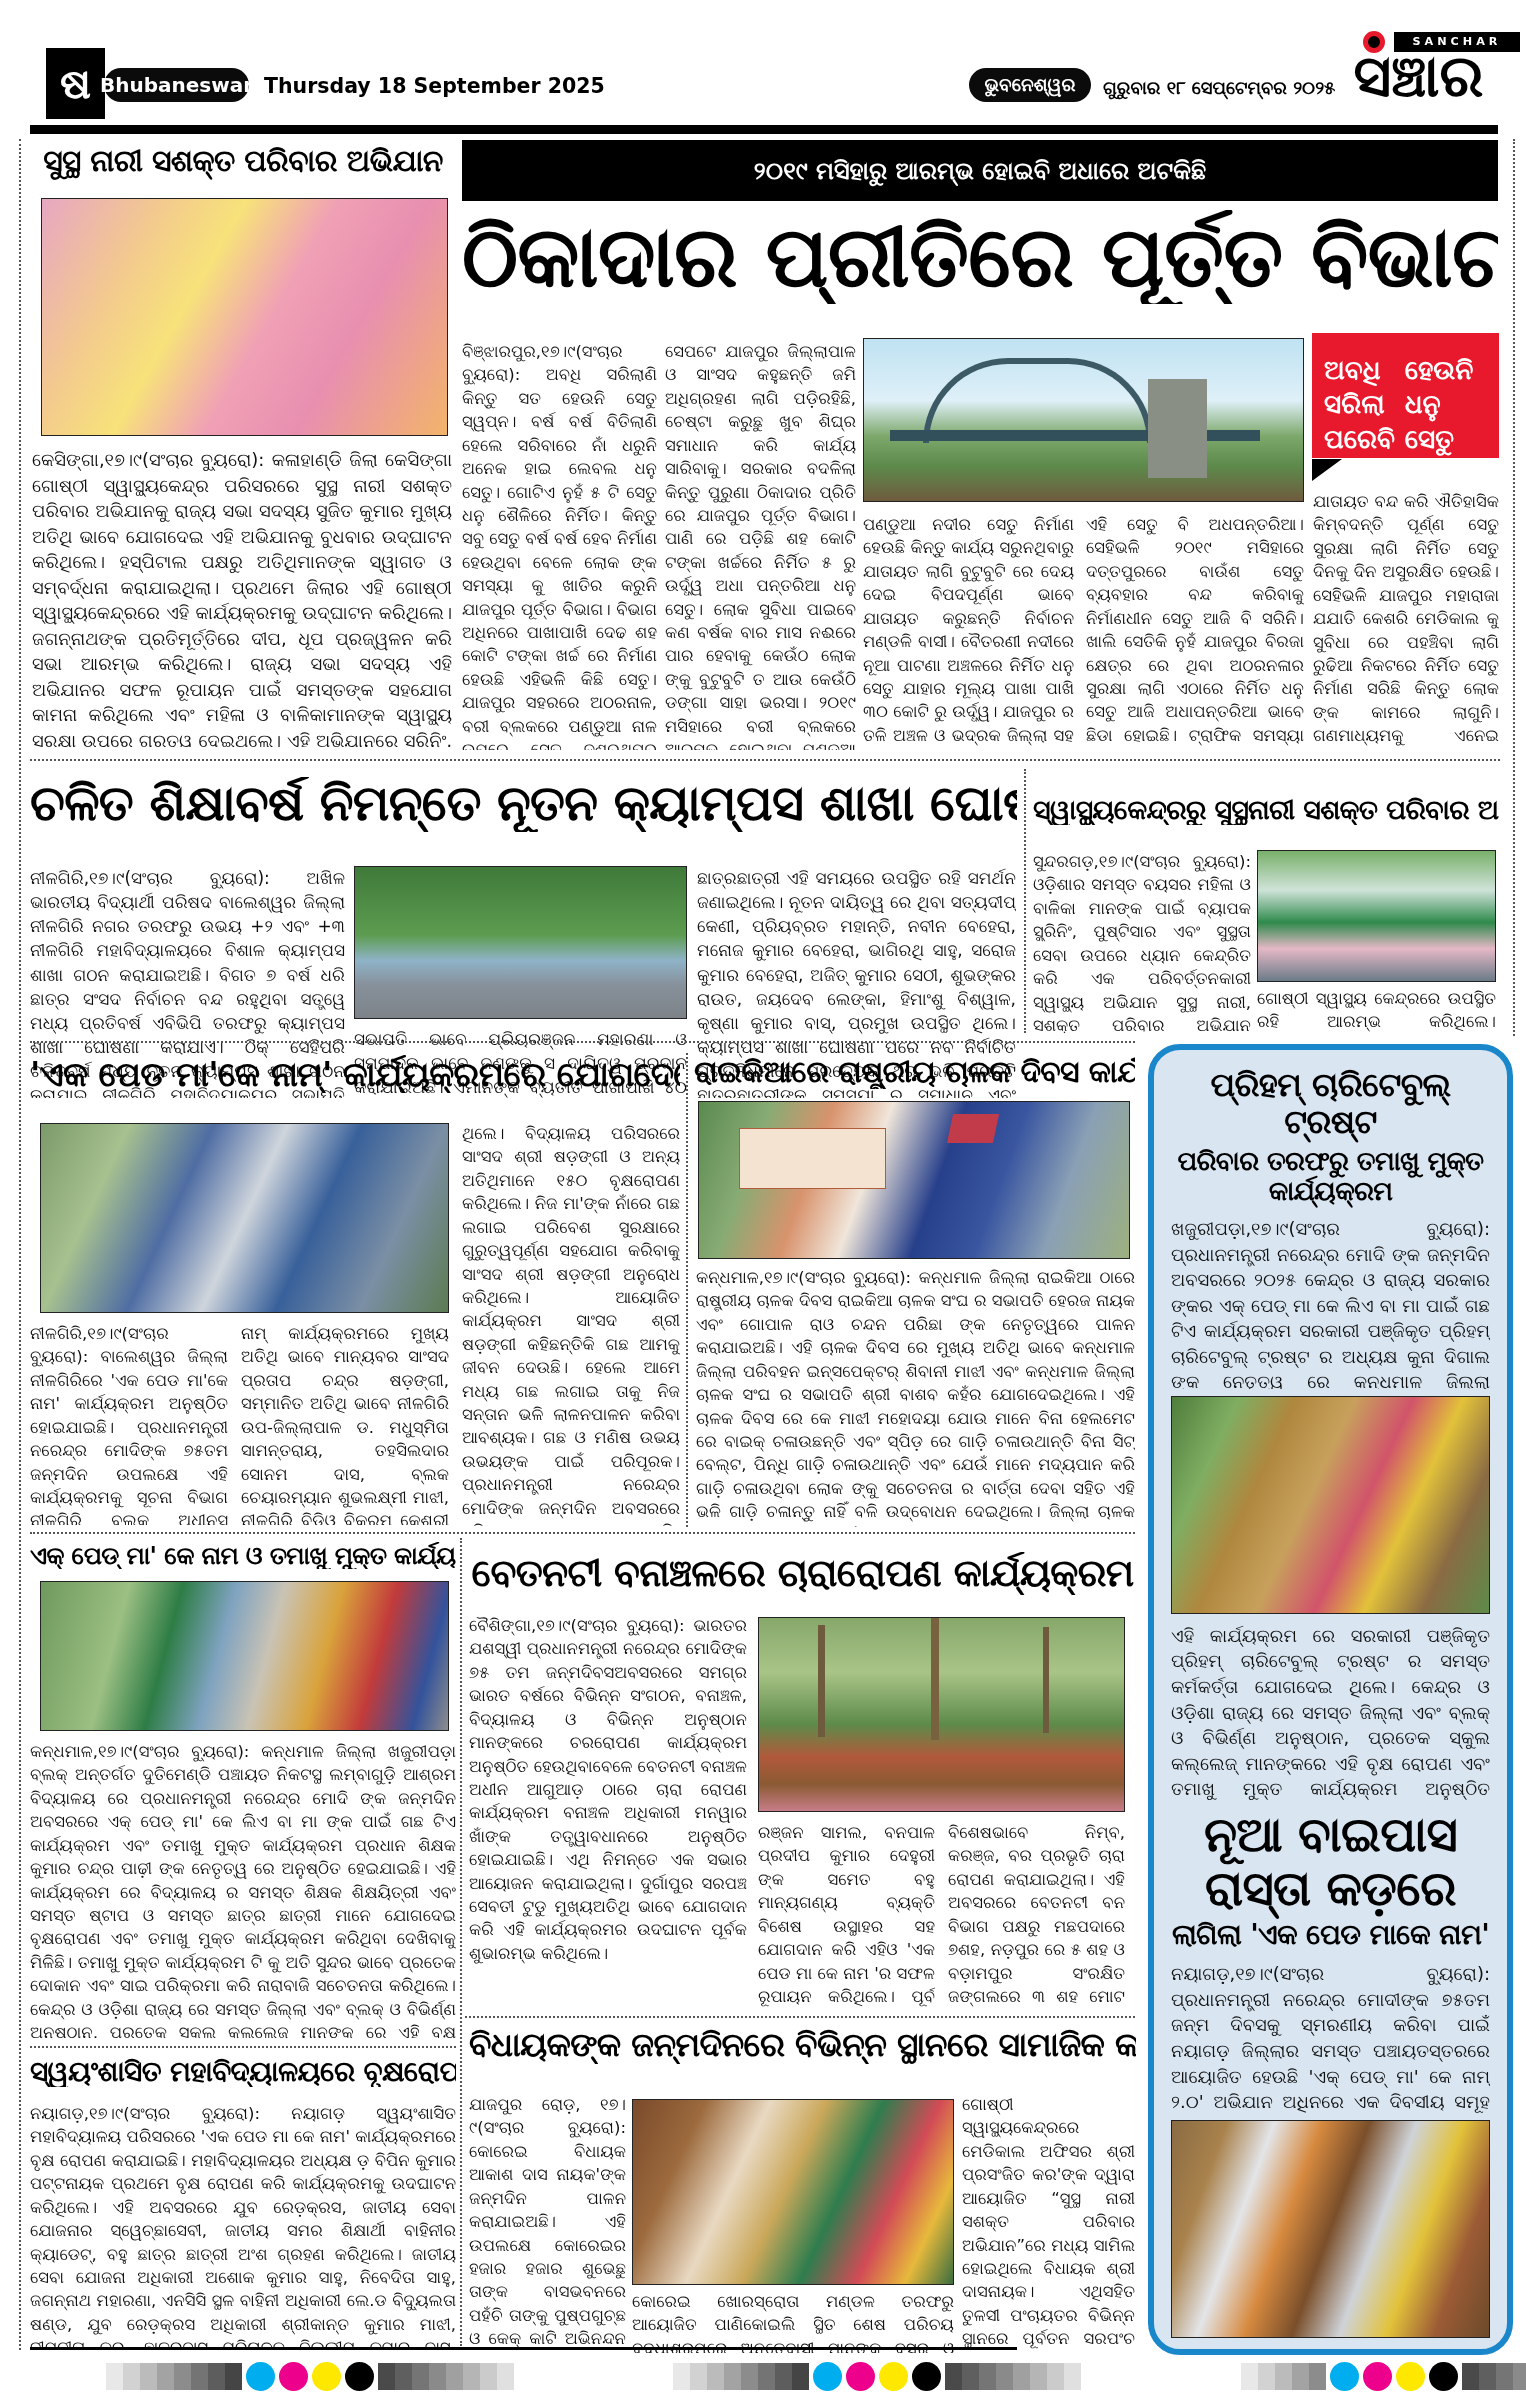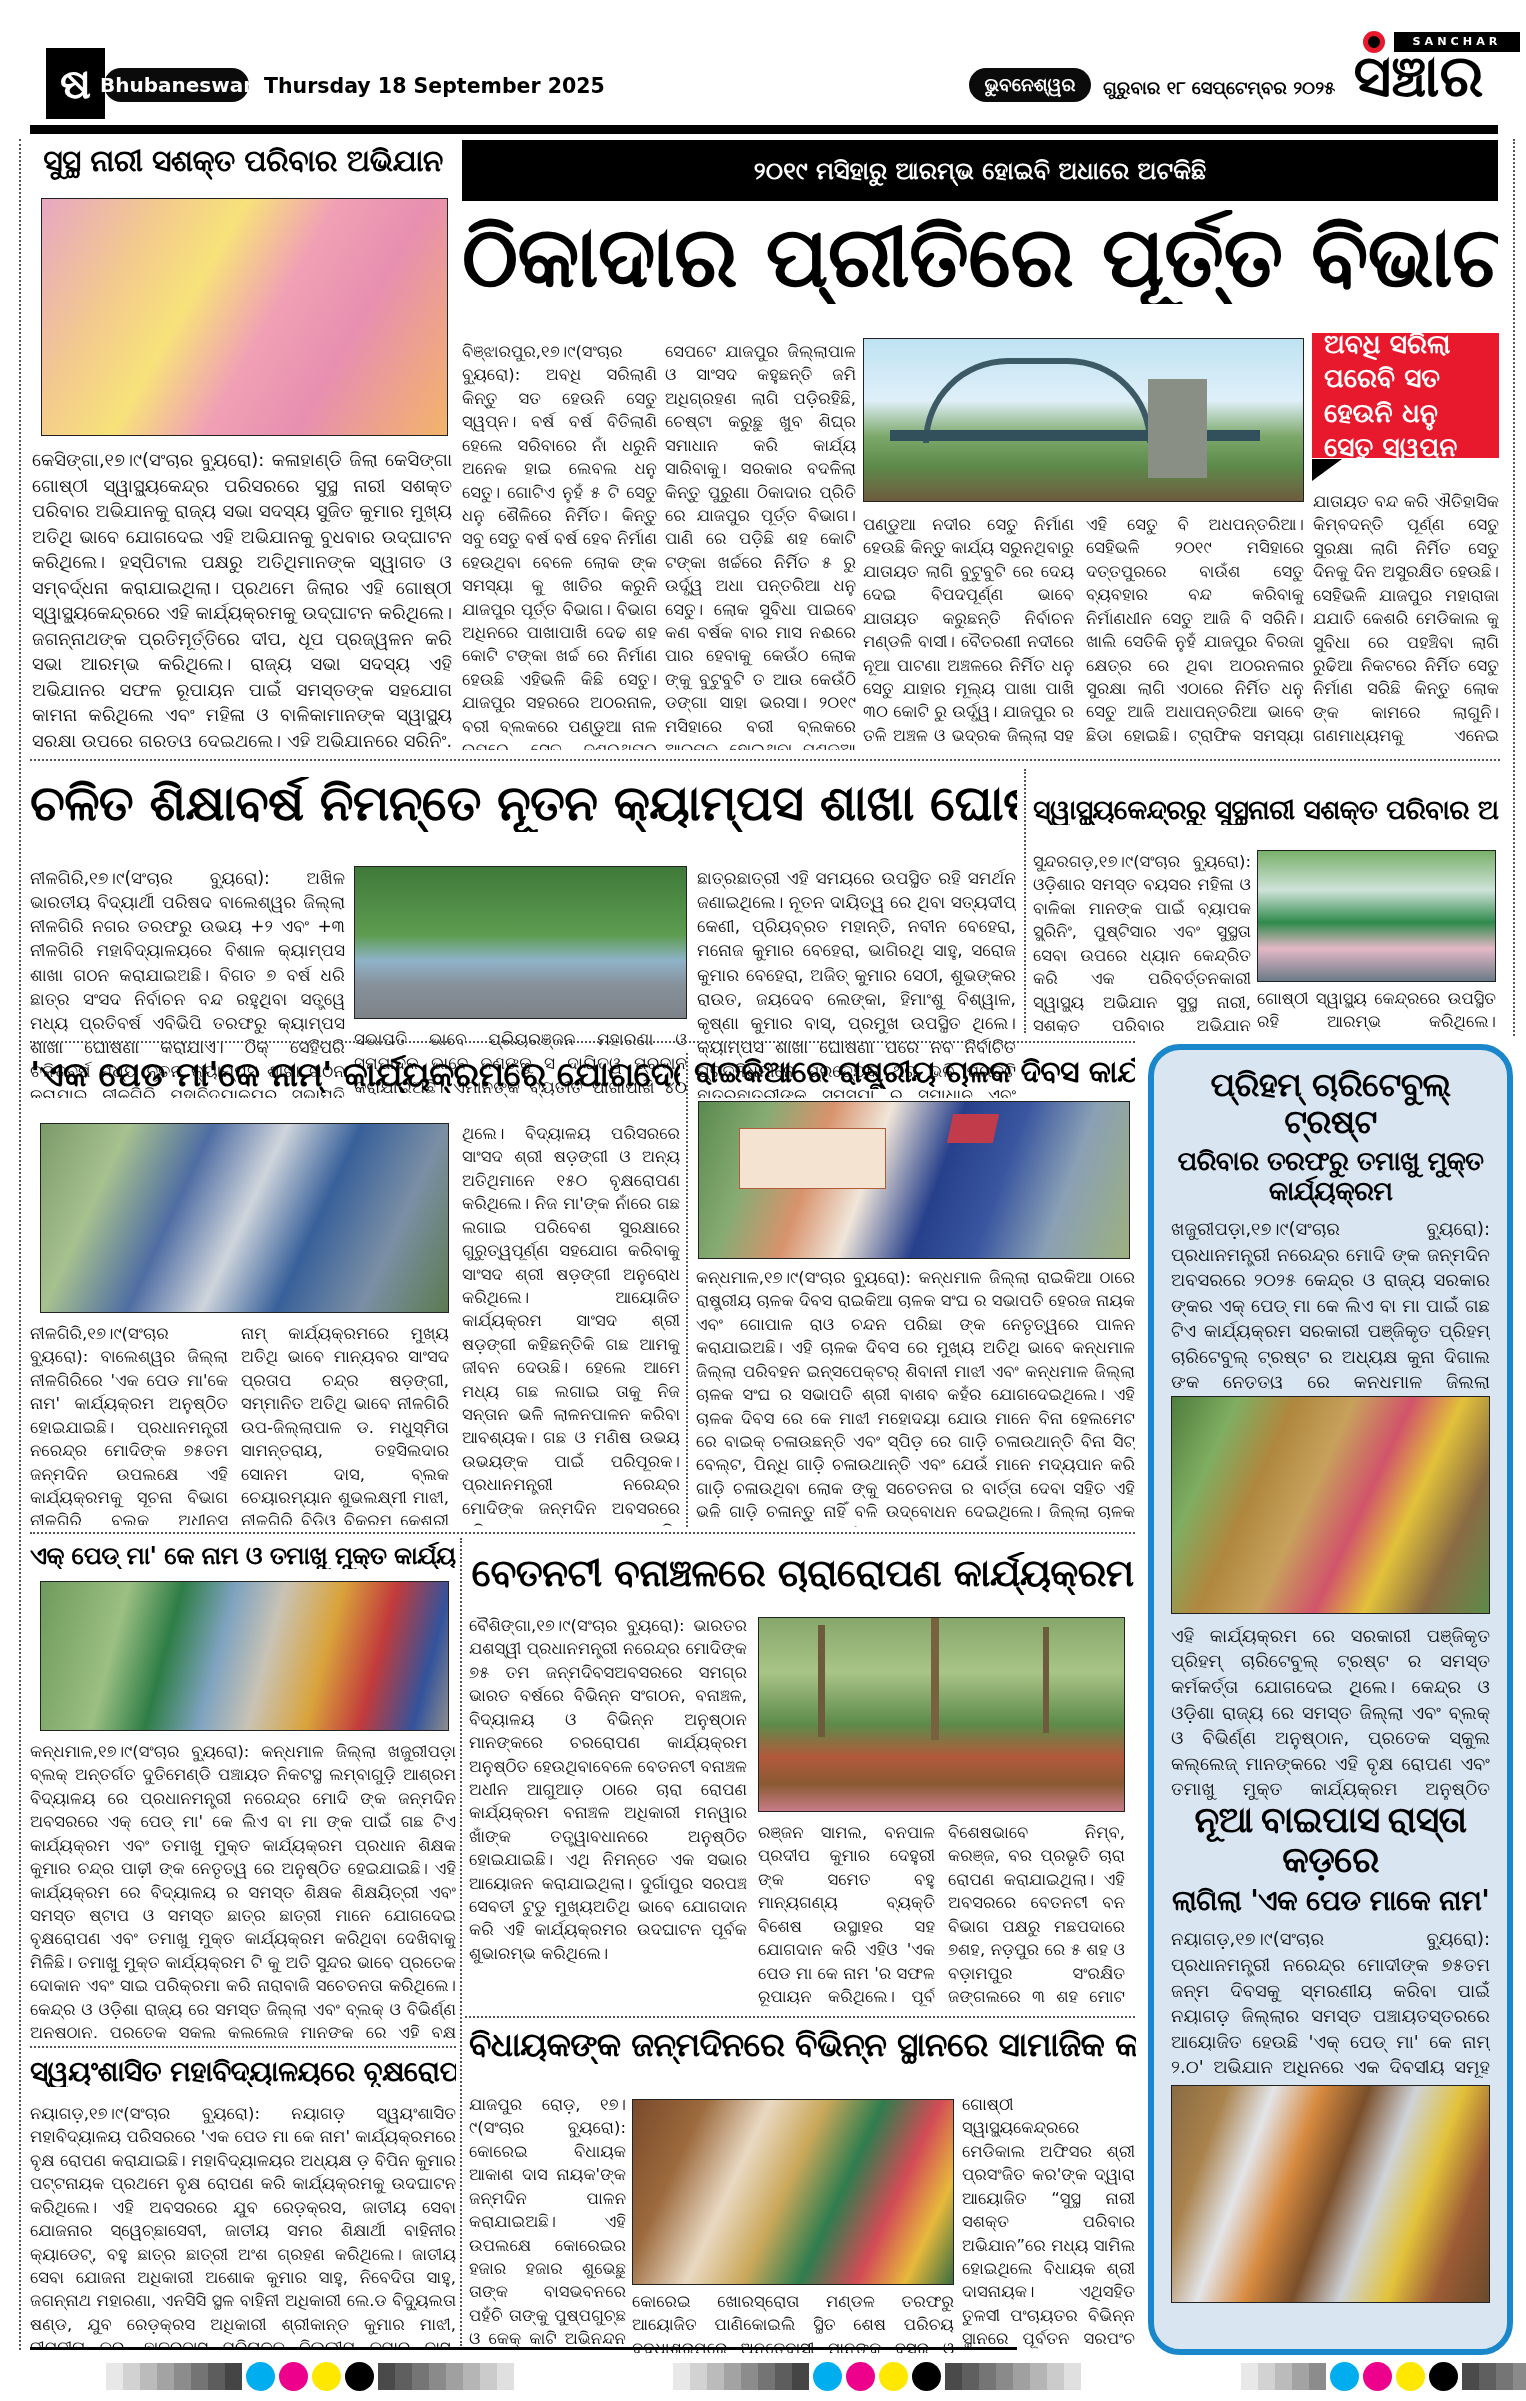--- a/index.html
+++ b/index.html
@@ -5,21 +5,21 @@
   html,body{margin:0;padding:0;background:#e8e8e8;}
   #page{position:relative;width:1526px;height:2401px;background:#ffffff;font-family:"DejaVu Sans","Liberation Sans",sans-serif;color:#111;overflow:hidden;margin:0 auto;}
   .abs{position:absolute;}
   .headline{font-weight:bold;color:#000;text-align:center;line-height:1.12;letter-spacing:-0.7px;}
   .body-txt{font-size:17px;line-height:1.42;text-align:justify;overflow:hidden;color:#101010;}
   .photo{border:1.3px solid #222;box-sizing:border-box;}
   .dot-h{border-top:2.6px dotted #555;}
   .dot-v{border-left:2.6px dotted #555;}
   .kicker{background:#000;color:#fff;display:flex;align-items:center;justify-content:center;font-weight:bold;}
   .pill{background:#0b0b0b;color:#fff;border-radius:26.4px;display:flex;align-items:center;justify-content:center;font-weight:bold;}
-  .redbox{background:#e8192c;color:#fff;font-weight:bold;display:flex;flex-direction:column;justify-content:center;padding:20px 12px;box-sizing:border-box;}
+  .redbox{background:#e8192c;color:#fff;font-weight:bold;display:flex;flex-direction:row;justify-content:center;padding:20px 12px;box-sizing:border-box;}
   .bluebox{background:#d9e6f2;border:6.6px solid #1b87cb;border-radius:32px;box-sizing:border-box;padding:13.2px 17px;overflow:hidden;}
   .bluebox .body-txt{font-size:18px;}
   .strip{display:flex;align-items:center;gap:4px;}
   .strip .sq{width:17px;height:26.4px;}
   .strip .cdot{width:29px;height:29px;border-radius:50%;}
   .gray-ramp{display:flex;}
   .center{display:flex;align-items:center;justify-content:center;}
 </style>
 </head>
 <body>
@@ -141,21 +141,21 @@
   <div class="abs photo" style="left:632px;top:2099px;width:322px;height:186px;background:linear-gradient(115deg,#7a4a2b 0%,#9c6a3d 18%,#e9d9c2 34%,#caa85a 48%,#2f7d4e 62%,#d24b56 76%,#e7b93c 88%,#3b6e3f 100%);"></div>
   <div class="abs body-txt" style="left:632px;top:2290px;width:322px;height:63px;font-size:16.5px;">କୋରେଇ ଖୋରସ୍ରୋତା ମଣ୍ଡଳ ତରଫରୁ ଆୟୋଜିତ ପାଣିକୋଇଲି ସ୍ଥିତ ଶେଷ ପରିଚୟ ବୃଦ୍ଧାଶ୍ରମରେ ଅନ୍ତେବାସୀ ମାନଙ୍କୁ ବସ୍ତ୍ର ଓ ମିଷ୍ଟାନ ପ୍ରଦାନ କାର୍ଯ୍ୟକ୍ରମରେ ସାମିଲ ହୋଇଥିଲେ। ଯାଜପୁର ରୋଡ</div>
   <div class="abs body-txt" style="left:962px;top:2093px;width:173px;height:260px;font-size:16.5px;">ଗୋଷ୍ଠୀ ସ୍ୱାସ୍ଥ୍ୟକେନ୍ଦ୍ରରେ ମେଡିକାଲ ଅଫିସର ଶ୍ରୀ ପ୍ରସଂଜିତ କର'ଙ୍କ ଦ୍ୱାରା ଆୟୋଜିତ “ସୁସ୍ଥ ନାରୀ ସଶକ୍ତ ପରିବାର ଅଭିଯାନ”ରେ ମଧ୍ୟ ସାମିଲ ହୋଇଥିଲେ ବିଧାୟକ ଶ୍ରୀ ଦାସନାୟକ। ଏଥିସହିତ ତୁଳସୀ ପଂଚାୟତର ବିଭିନ୍ନ ସ୍ଥାନରେ ପୂର୍ବତନ ସରପଂଚ ଦିପ୍ତିମୟୀ କୁଅଁର'ଙ୍କ ପ୍ରତ୍ୟକ୍ଷ ତତ୍ୱାବଧାନରେ ବୃକ୍ଷରୋପଣ କାର୍ଯ୍ୟକ୍ରମ କରାଯାଇଥିଲା। ବିଧାୟକ ମଧ୍ୟ କୋରେଇର ସମସ୍ତ ଦେବ ଦୁର୍ଲଭ କର୍ମକର୍ତ୍ତା ମାନଙ୍କୁ କୃତଜ୍ଞତା ଜଣାଇଥିଲେ।</div>
 
   <div class="abs bluebox" style="left:1148px;top:1044px;width:365px;height:1311px;">
     <div class="headline" style="font-size:33px;margin-top:4px;">ପ୍ରିହମ୍ ଚାରିଟେବୁଲ୍ ଟ୍ରଷ୍ଟ</div>
     <div class="headline" style="font-size:26.4px;margin-top:5.3px;">ପରିବାର ତରଫରୁ ତମାଖୁ ମୁକ୍ତ କାର୍ଯ୍ୟକ୍ରମ</div>
     <div class="body-txt" style="height:173px;margin-top:10.6px;">ଖଜୁରୀପଡ଼ା,୧୭।୯(ସଂଚାର ବ୍ୟୁରୋ): ପ୍ରଧାନମନ୍ତ୍ରୀ ନରେନ୍ଦ୍ର ମୋଦି ଙ୍କ ଜନ୍ମଦିନ ଅବସରରେ ୨୦୨୫ କେନ୍ଦ୍ର ଓ ରାଜ୍ୟ ସରକାର ଙ୍କର ଏକ୍ ପେଡ୍ ମା କେ ଲିଏ ବା ମା ପାଇଁ ଗଛ ଟିଏ କାର୍ଯ୍ୟକ୍ରମ ସରକାରୀ ପଞ୍ଜିକୃତ ପ୍ରିହମ୍ ଚାରିଟେବୁଲ୍ ଟ୍ରଷ୍ଟ ର ଅଧ୍ୟକ୍ଷ କୁନା ଦିଗାଲ ଙ୍କ ନେତୃତ୍ୱ ରେ କନ୍ଧମାଳ ଜିଲ୍ଲା ଖଜୁରୀପଡ଼ା ବ୍ଲକ୍ ଅନ୍ତର୍ଗତ ଦୁତିମେଣ୍ଡି ପଞ୍ଚାୟତ ନିକଟସ୍ଥ ଲମ୍ବାଗୁଡ଼ି ଠାରେ ବୃକ୍ଷରୋପଣ ଓ ତମାଖୁ ମୁକ୍ତ କାର୍ଯ୍ୟକ୍ରମ ଅନୁଷ୍ଠିତ ହେଇଯାଇଛି।</div>
     <div class="photo" style="width:100%;height:218px;margin-top:6.6px;background:linear-gradient(115deg,#4f7d3c 0%,#7fae62 16%,#b0873e 30%,#c7a15c 44%,#d1546a 58%,#e2c23a 70%,#8a6b43 84%,#5d8b4a 100%);"></div>
     <div class="body-txt" style="height:177px;margin-top:9.2px;">ଏହି କାର୍ଯ୍ୟକ୍ରମ ରେ ସରକାରୀ ପଞ୍ଜିକୃତ ପ୍ରିହମ୍ ଚାରିଟେବୁଲ୍ ଟ୍ରଷ୍ଟ ର ସମସ୍ତ କର୍ମକର୍ତ୍ତା ଯୋଗଦେଇ ଥିଲେ। କେନ୍ଦ୍ର ଓ ଓଡ଼ିଶା ରାଜ୍ୟ ରେ ସମସ୍ତ ଜିଲ୍ଲା ଏବଂ ବ୍ଲକ୍ ଓ ବିଭିର୍ଣ୍ଣ ଅନୁଷ୍ଠାନ, ପ୍ରତେକ ସ୍କୁଲ କଲ୍ଲେଜ୍ ମାନଙ୍କରେ ଏହି ବୃକ୍ଷ ରୋପଣ ଏବଂ ତମାଖୁ ମୁକ୍ତ କାର୍ଯ୍ୟକ୍ରମ ଅନୁଷ୍ଠିତ ହେଉଥିବା ବେଳେ କନ୍ଧମାଳ ଓ ବୌଦ୍ଧ ଜିଲ୍ଲା ରେ ମଧ୍ୟ ଜିଲ୍ଲା ପ୍ରଶାସନ ତରଫରୁ ଏବଂ ପୋଲିସ୍ ପ୍ରଶାସନ ତରଫରୁ ୨୦୨୫ ପ୍ରଧାନମନ୍ତ୍ରୀ ନରେନ୍ଦ୍ର ମୋଦି ଙ୍କ ଜନ୍ମଦିନ ଅବସରରେ ବୃକ୍ଷ ରୋପଣ କାର୍ଯ୍ୟକ୍ରମ ଅନୁଷ୍ଠିତ ହେଇଯାଇଛି ।</div>
-    <div class="headline" style="font-size:36px;margin-top:0;font-family:Liberation Serif, serif;">ନୂଆ ବାଇପାସ ରାସ୍ତା କଡ଼ରେ</div>
+    <div class="headline" style="font-size:48px;margin-top:8px;">ନୂଆ ବାଇପାସ ରାସ୍ତା କଡ଼ରେ</div>
     <div class="headline" style="font-size:28px;margin-top:4px;">ଲାଗିଲା 'ଏକ ପେଡ ମାକେ ନାମ'</div>
     <div class="body-txt" style="height:152px;margin-top:10.6px;">ନୟାଗଡ଼,୧୭।୯(ସଂଚାର ବ୍ୟୁରୋ): ପ୍ରଧାନମନ୍ତ୍ରୀ ନରେନ୍ଦ୍ର ମୋଦୀଙ୍କ ୭୫ତମ ଜନ୍ମ ଦିବସକୁ ସ୍ମରଣୀୟ କରିବା ପାଇଁ ନୟାଗଡ଼ ଜିଲ୍ଲାର ସମସ୍ତ ପଞ୍ଚାୟତସ୍ତରରେ ଆୟୋଜିତ ହେଉଛି 'ଏକ୍ ପେଡ୍ ମା' କେ ନାମ୍ ୨.୦' ଅଭିଯାନ ଅଧିନରେ ଏକ ଦିବସୀୟ ସମୂହ ଚାରା ରୋପଣ କାର୍ଯ୍ୟକ୍ରମ। ଏହି କାର୍ଯ୍ୟକ୍ରମକୁ ଏକ ଜନ ଆନ୍ଦୋଳନରେ ପରିଣତ କରିବା ପାଇଁ ଜିଲ୍ଲାବ୍ୟାପୀ ୨ ଲକ୍ଷରୁ ଉର୍ଦ୍ଧ୍ୱ ଚାରା ରୋପଣ କରାଯାଇଛି ଓ ଏହି</div>
     <div class="photo" style="width:100%;height:218px;margin-top:6.6px;background:linear-gradient(110deg,#8a6b43 0%,#a9824c 14%,#e3e5e8 26%,#d78a3f 38%,#7a4f2a 50%,#cfd3d8 62%,#e2c23a 74%,#9c5b35 86%,#6b4a2b 100%);"></div>
 
   </div>
 
   <div class="abs" style="left:30px;top:2347px;width:987px;height:3.3px;background:#000;"></div>
 
   <div class="abs strip" style="left:106px;top:2362px;">
     <div class="gray-ramp">

